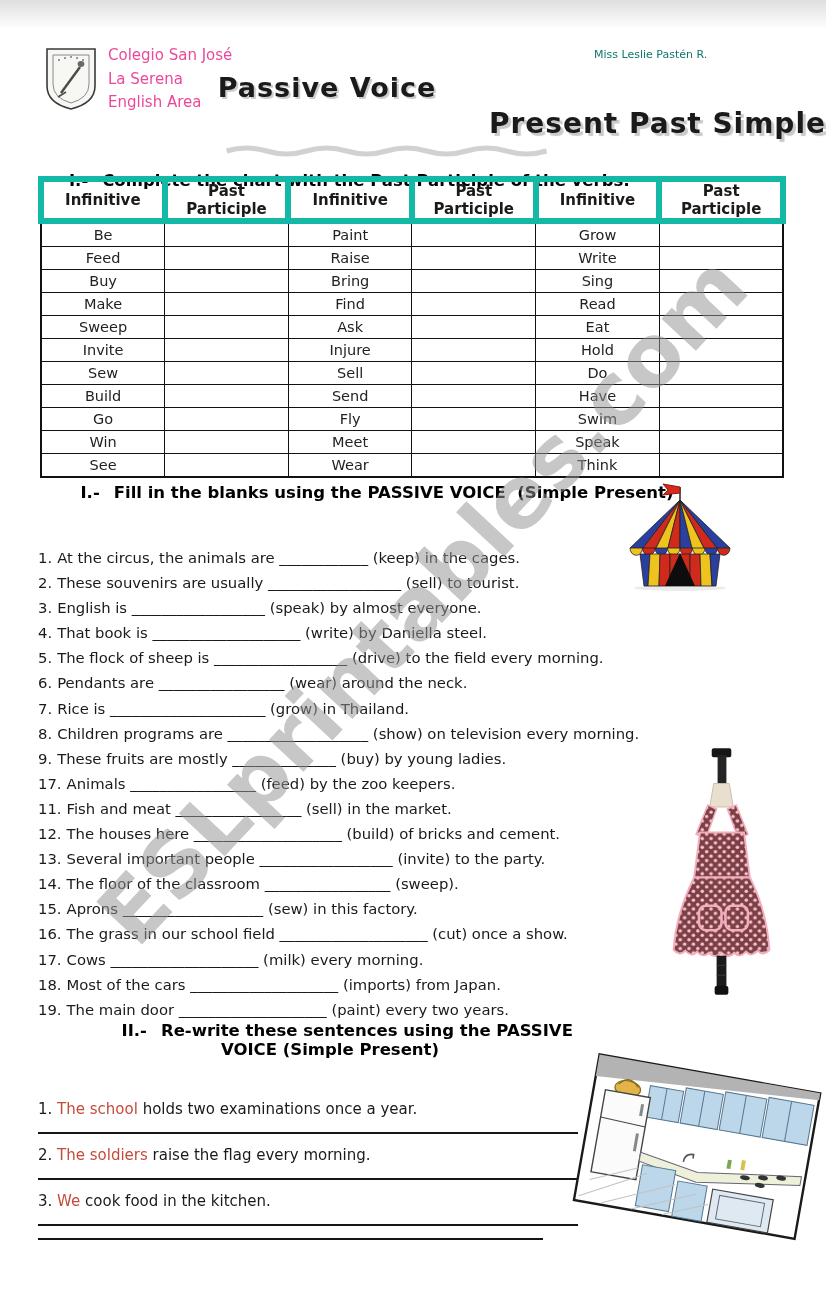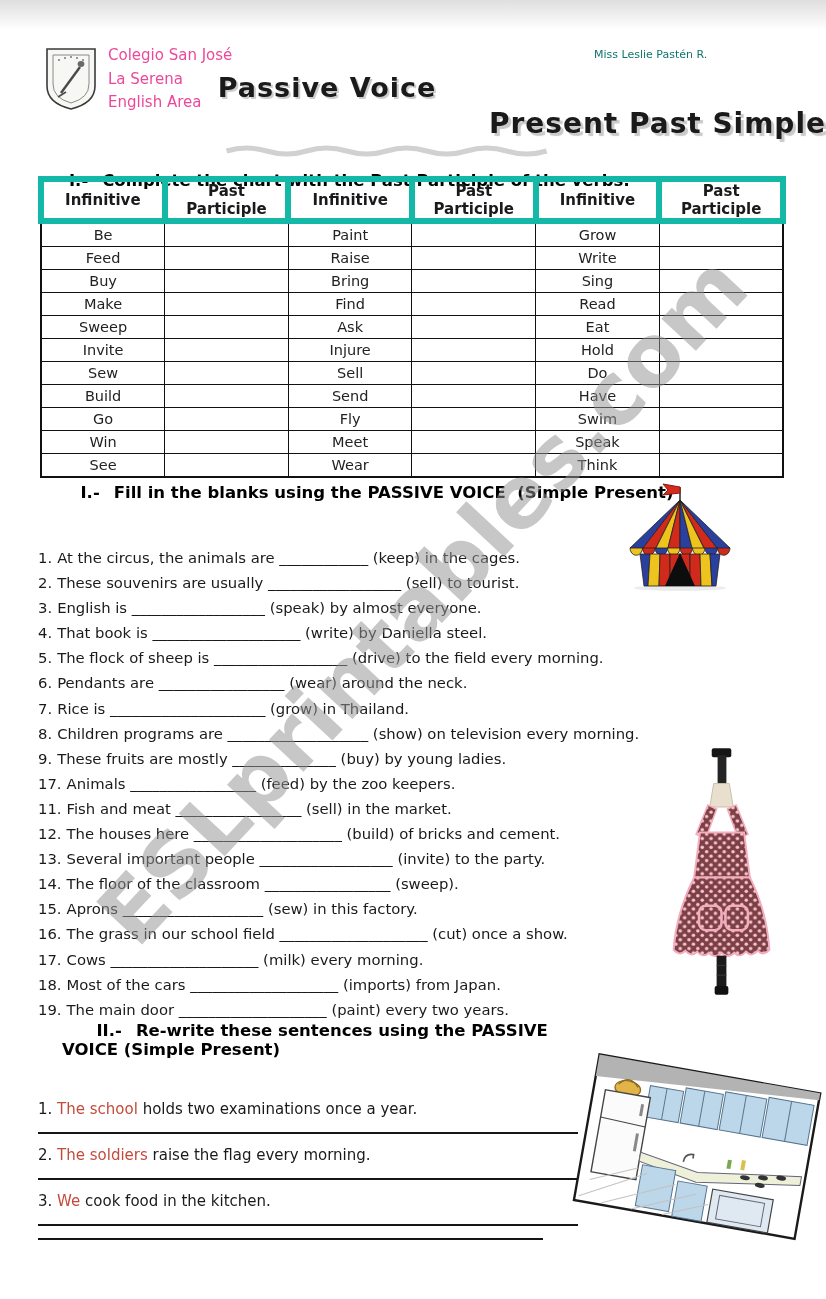--- a/index.html
+++ b/index.html
@@ -34,21 +34,21 @@
   .verb-table td{border:1px solid #111;height:22px;font-size:14.5px;text-align:center;padding:0;color:#222;}
 
   
   #sec2-block{position:absolute;left:38px;top:464px;width:760px;}
   #sec2-block .sec-head{position:static;margin:0 0 24px 8px;}
   .fb-item{white-space:nowrap;line-height:25.1px;font-size:14.8px;}
   .fb-num{margin-right:5px;}
 
   
   #sec3-block{position:absolute;left:38px;top:1002px;width:560px;}
-  #sec3-block .sec-head{position:static;margin:0 0 22px 24px;}
+  #sec3-block .sec-head{position:static;margin:0 0 22px 24px;text-align:center;}
   .rw-text{margin:12px 0 13px 0;font-size:15px;}
   .rw-subject{color:var(--accent-red,#c44b3b);}
   .answer-line{width:540px;border-bottom:2px solid #151515;margin-bottom:11px;height:1px;}
   .rw-item:nth-child(4) .answer-line{width:505px;}
 
   
   .tent-wrap{position:absolute;left:617px;top:482px;}
   .apron-wrap{position:absolute;left:656px;top:748px;}
   .kitchen-wrap{position:absolute;left:598px;top:1052px;transform:rotate(10deg);transform-origin:top left;}
 

